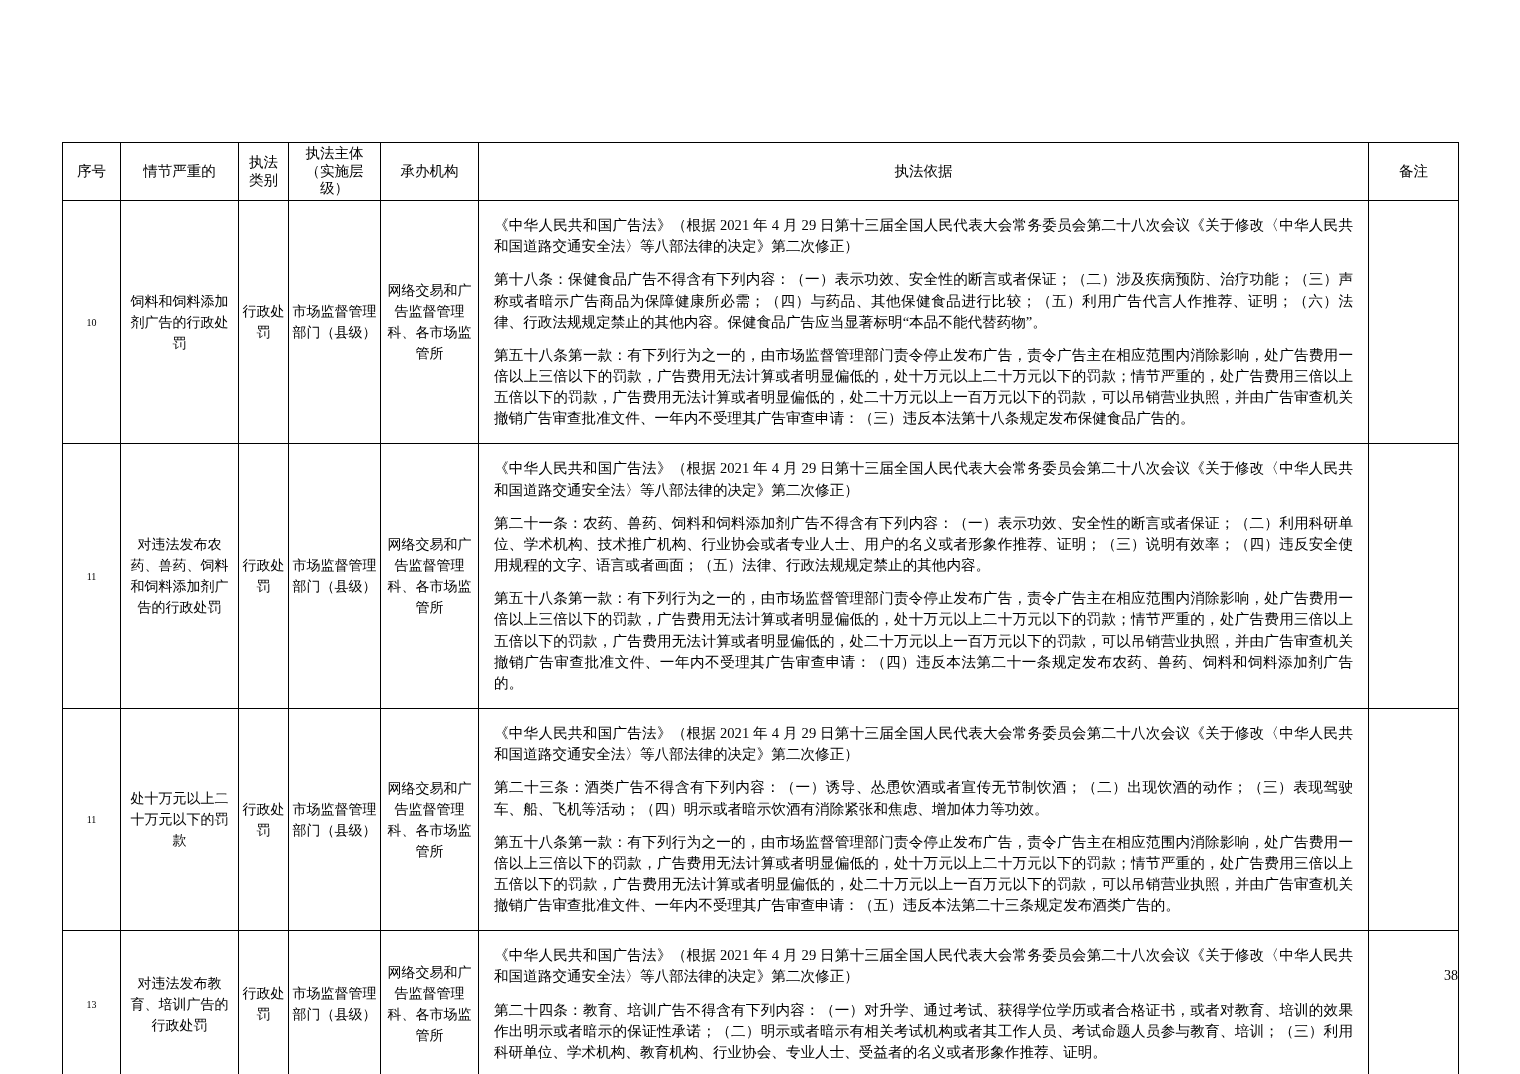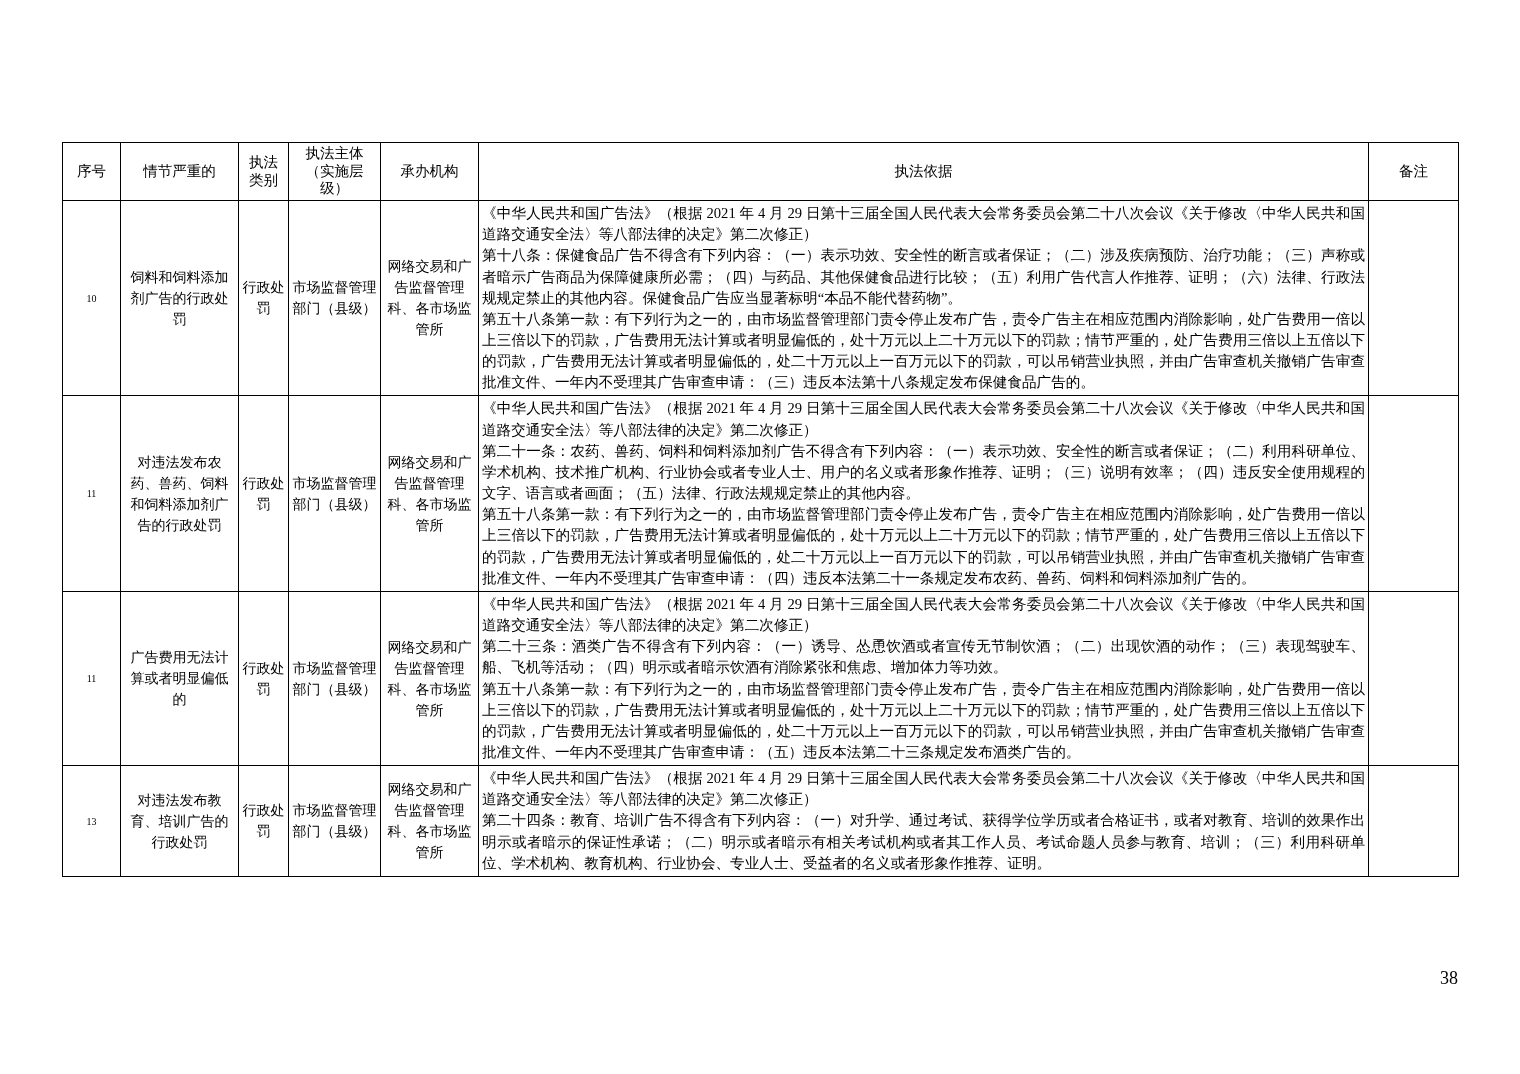--- a/index.html
+++ b/index.html
@@ -58,29 +58,29 @@
   td.c-seq { font-size: 10px; }
   td.c-basis {
     text-align: justify;
     text-justify: inter-ideograph;
     font-size: 14.6px;
     line-height: 1.45;
     vertical-align: top;
     padding: 5px 6px 6px 6px;
   }
   td.c-basis p {
-    margin: 0;
+    margin: 12px;
     text-indent: 0;
   }
   td.c-remark { }
   .page-number {
     position: absolute;
     right: 62px;
     top: 968px;
-    font-size: 18px;
+    font-size: 14px;
     font-family: "Liberation Serif", serif;
   }
 </style>
 </head>
 <body>
 
 <div class="page">
 
   <table class="doc-table">
     <colgroup>
@@ -128,21 +128,21 @@
         <td class="c-basis">
           <p>《中华人民共和国广告法》（根据 2021 年 4 月 29 日第十三届全国人民代表大会常务委员会第二十八次会议《关于修改〈中华人民共和国道路交通安全法〉等八部法律的决定》第二次修正）</p>
           <p>第二十一条：农药、兽药、饲料和饲料添加剂广告不得含有下列内容：（一）表示功效、安全性的断言或者保证；（二）利用科研单位、学术机构、技术推广机构、行业协会或者专业人士、用户的名义或者形象作推荐、证明；（三）说明有效率；（四）违反安全使用规程的文字、语言或者画面；（五）法律、行政法规规定禁止的其他内容。</p>
           <p>第五十八条第一款：有下列行为之一的，由市场监督管理部门责令停止发布广告，责令广告主在相应范围内消除影响，处广告费用一倍以上三倍以下的罚款，广告费用无法计算或者明显偏低的，处十万元以上二十万元以下的罚款；情节严重的，处广告费用三倍以上五倍以下的罚款，广告费用无法计算或者明显偏低的，处二十万元以上一百万元以下的罚款，可以吊销营业执照，并由广告审查机关撤销广告审查批准文件、一年内不受理其广告审查申请：（四）违反本法第二十一条规定发布农药、兽药、饲料和饲料添加剂广告的。</p>
         </td>
         <td class="c-remark"></td>
       </tr>
 
       <tr>
         <td class="c-seq">11</td>
-        <td class="c-name">广告费用无法计算或者明显偏低的</td>
+        <td class="c-name">处十万元以上二十万元以下的罚款</td>
         <td class="c-cat">行政处罚</td>
         <td class="c-subject">市场监督管理部门（县级）</td>
         <td class="c-org">网络交易和广告监督管理科、各市场监管所</td>
         <td class="c-basis">
           <p>《中华人民共和国广告法》（根据 2021 年 4 月 29 日第十三届全国人民代表大会常务委员会第二十八次会议《关于修改〈中华人民共和国道路交通安全法〉等八部法律的决定》第二次修正）</p>
           <p>第二十三条：酒类广告不得含有下列内容：（一）诱导、怂恿饮酒或者宣传无节制饮酒；（二）出现饮酒的动作；（三）表现驾驶车、船、飞机等活动；（四）明示或者暗示饮酒有消除紧张和焦虑、增加体力等功效。</p>
           <p>第五十八条第一款：有下列行为之一的，由市场监督管理部门责令停止发布广告，责令广告主在相应范围内消除影响，处广告费用一倍以上三倍以下的罚款，广告费用无法计算或者明显偏低的，处十万元以上二十万元以下的罚款；情节严重的，处广告费用三倍以上五倍以下的罚款，广告费用无法计算或者明显偏低的，处二十万元以上一百万元以下的罚款，可以吊销营业执照，并由广告审查机关撤销广告审查批准文件、一年内不受理其广告审查申请：（五）违反本法第二十三条规定发布酒类广告的。</p>
         </td>
         <td class="c-remark"></td>
       </tr>

